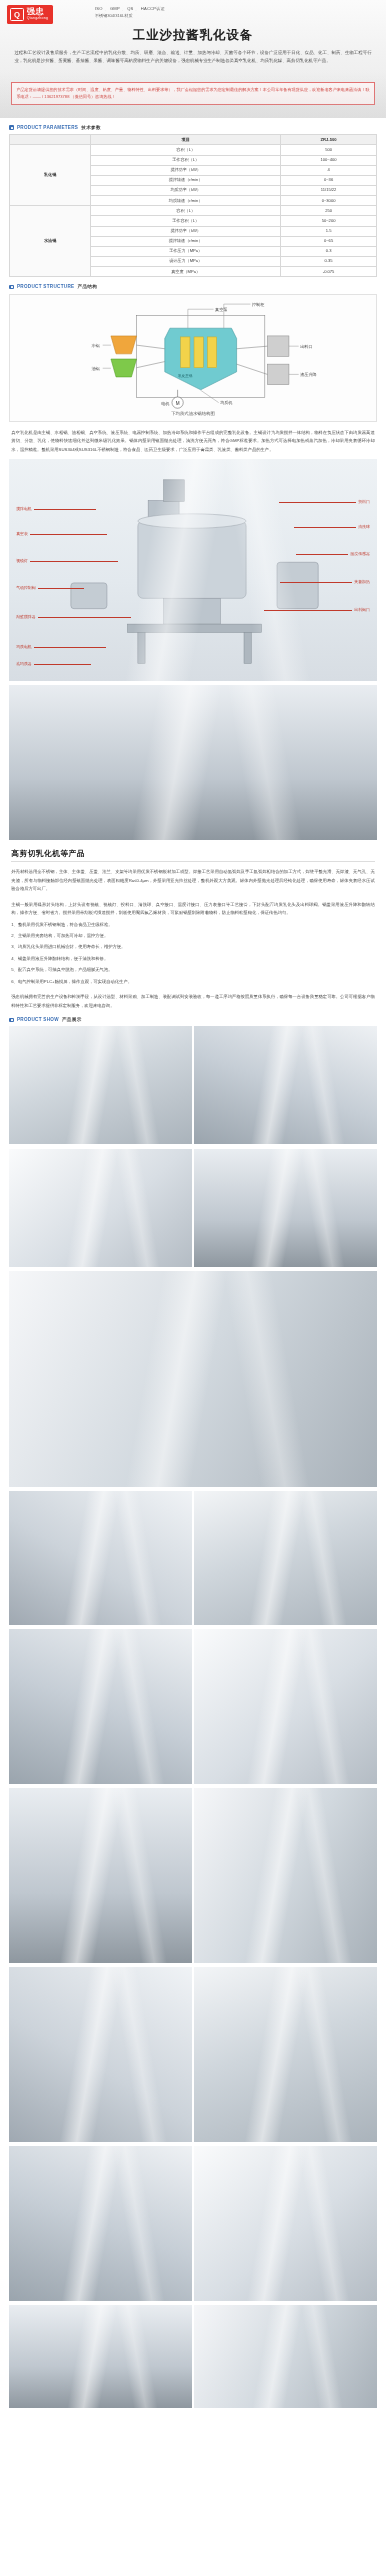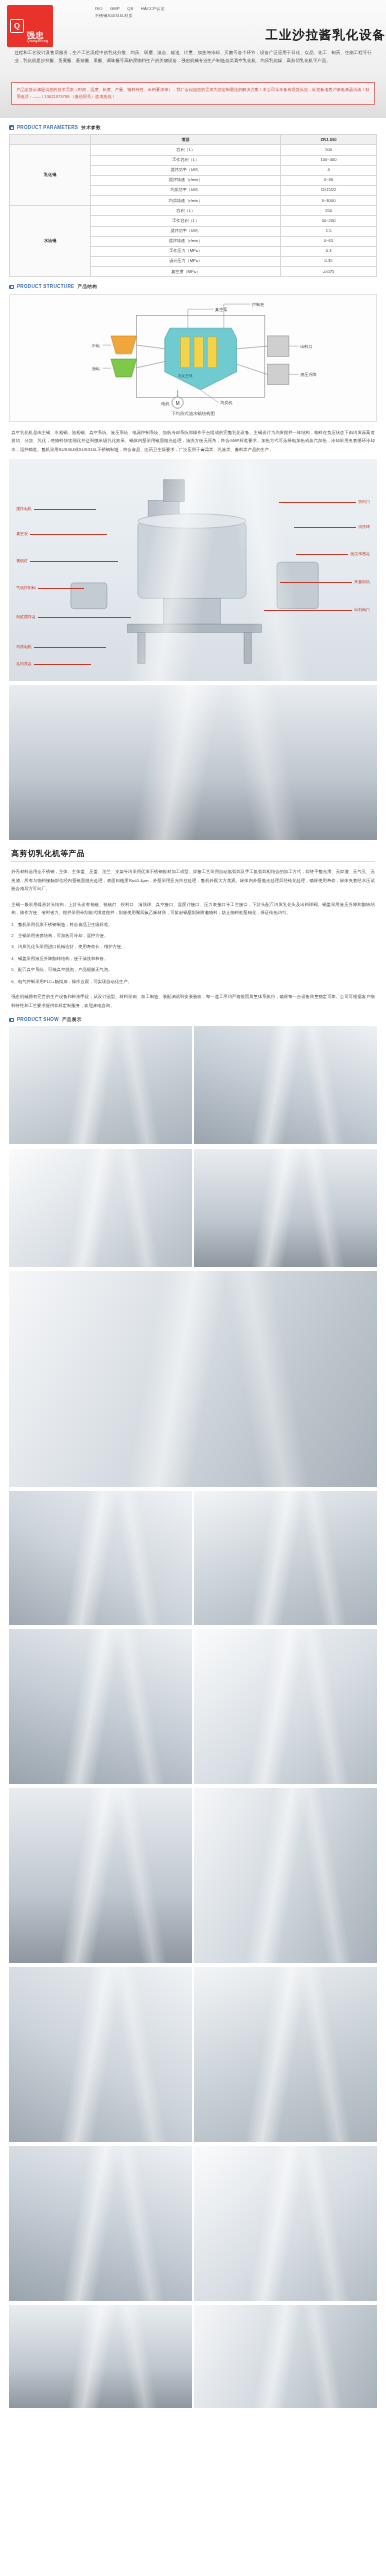--- a/index.html
+++ b/index.html
@@ -30,37 +30,37 @@
     display:flex; align-items:center; gap:3.1px;
     background:#e8322a; color:#fff;
     padding:2.6px 4.6px 2.6px 3.1px;
     border-radius:1.5px;
   }
   .logo-mark{
     width:13.4px;height:13.4px;border:1px solid #fff;border-radius:1.5px;
     display:flex;align-items:center;justify-content:center;
     font-size:7.7px;font-weight:bold;line-height:1;
   }
-  .logo-text{line-height:1.05;margin-top:24px;}
+  .logo-text{line-height:1.05;}
   .logo-cn{font-size:8.2px;font-weight:bold;letter-spacing:0.5px;}
   .logo-en{font-size:3.6px;letter-spacing:0.2px;opacity:.95;}
 
   .cert-line{
     position:absolute; left:95px; top:6.2px;
     font-size:4.1px; color:#555; letter-spacing:0.2px;
   }
   .cert-line .sep{color:#bbb;margin:0 1.5px;}
   .cert-line2{
     position:absolute; left:95px; top:13.4px;
     font-size:4.1px;color:#666;
   }
 
   .main-title{
     position:absolute; left:0; right:0; top:27px;
-    text-align:right;
+    text-align:center;
     font-size:12.4px; font-weight:bold; color:#222;
     letter-spacing:1px;
   }
 
   .intro-para{
     position:absolute; left:14.4px; right:14.4px; top:49px;
     font-size:4.4px; line-height:1.9; color:#4a4a4a; text-align:justify;
   }
 
   .notice{

